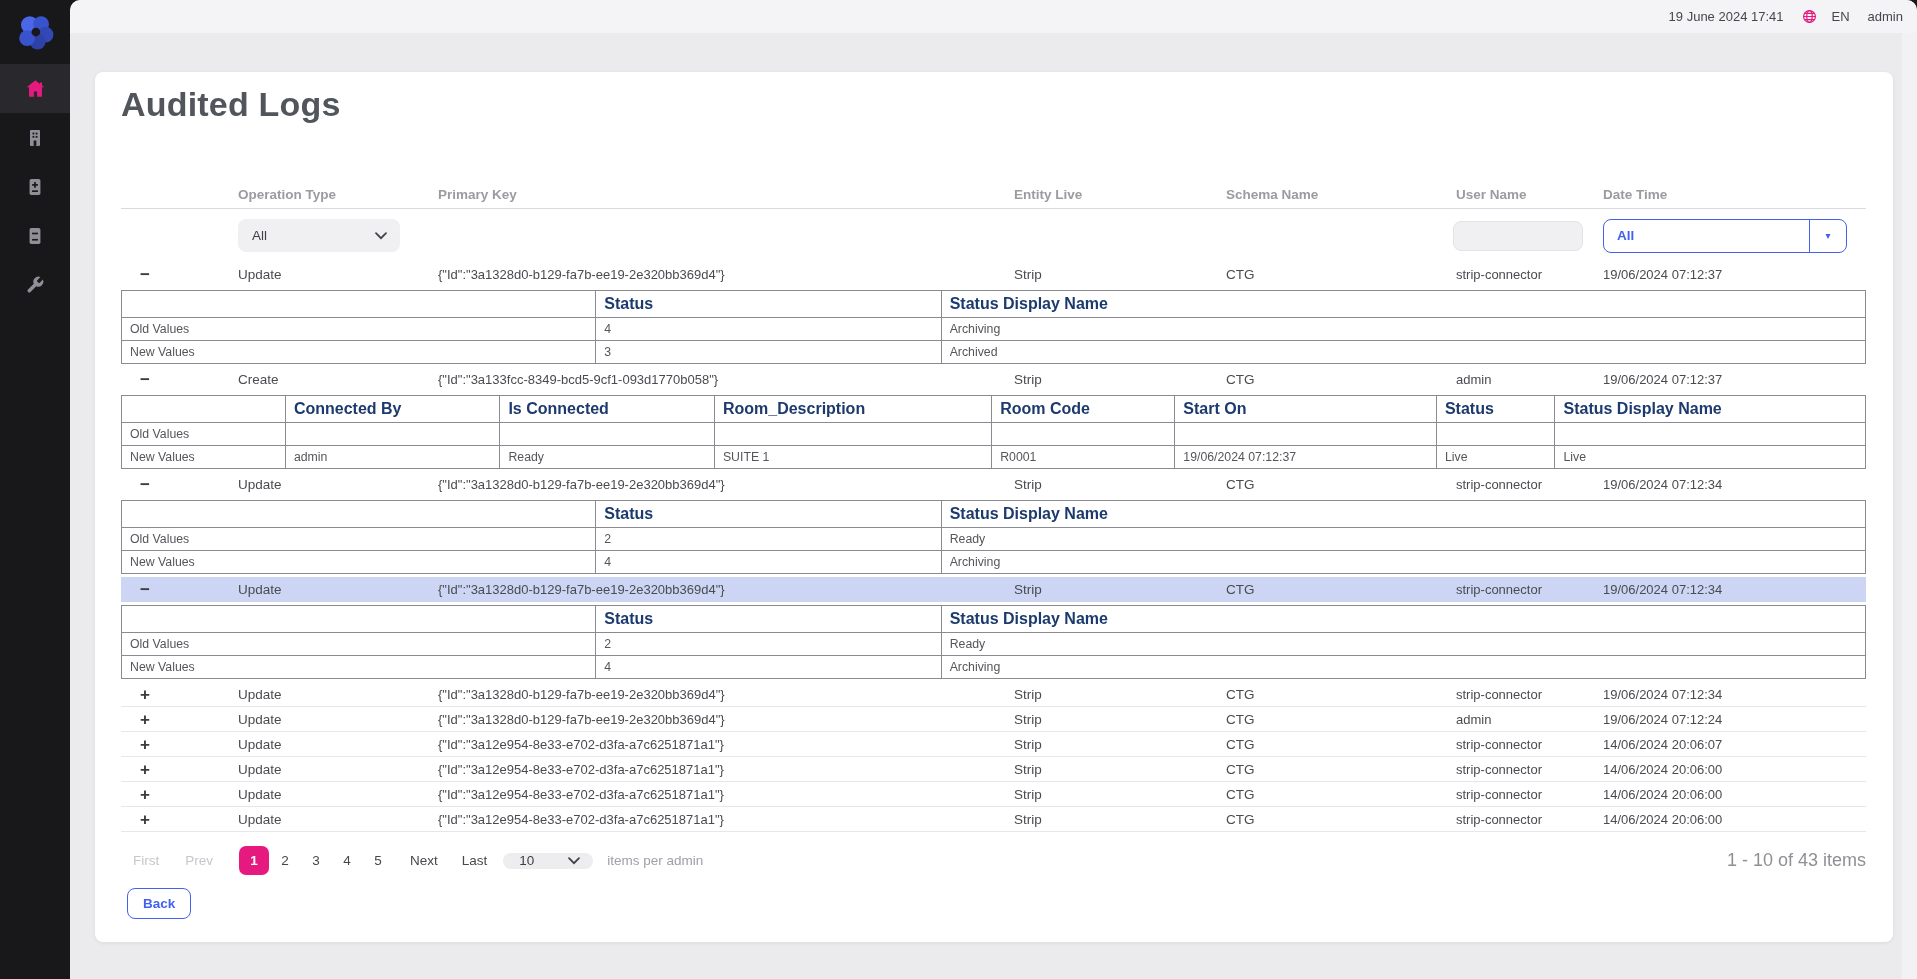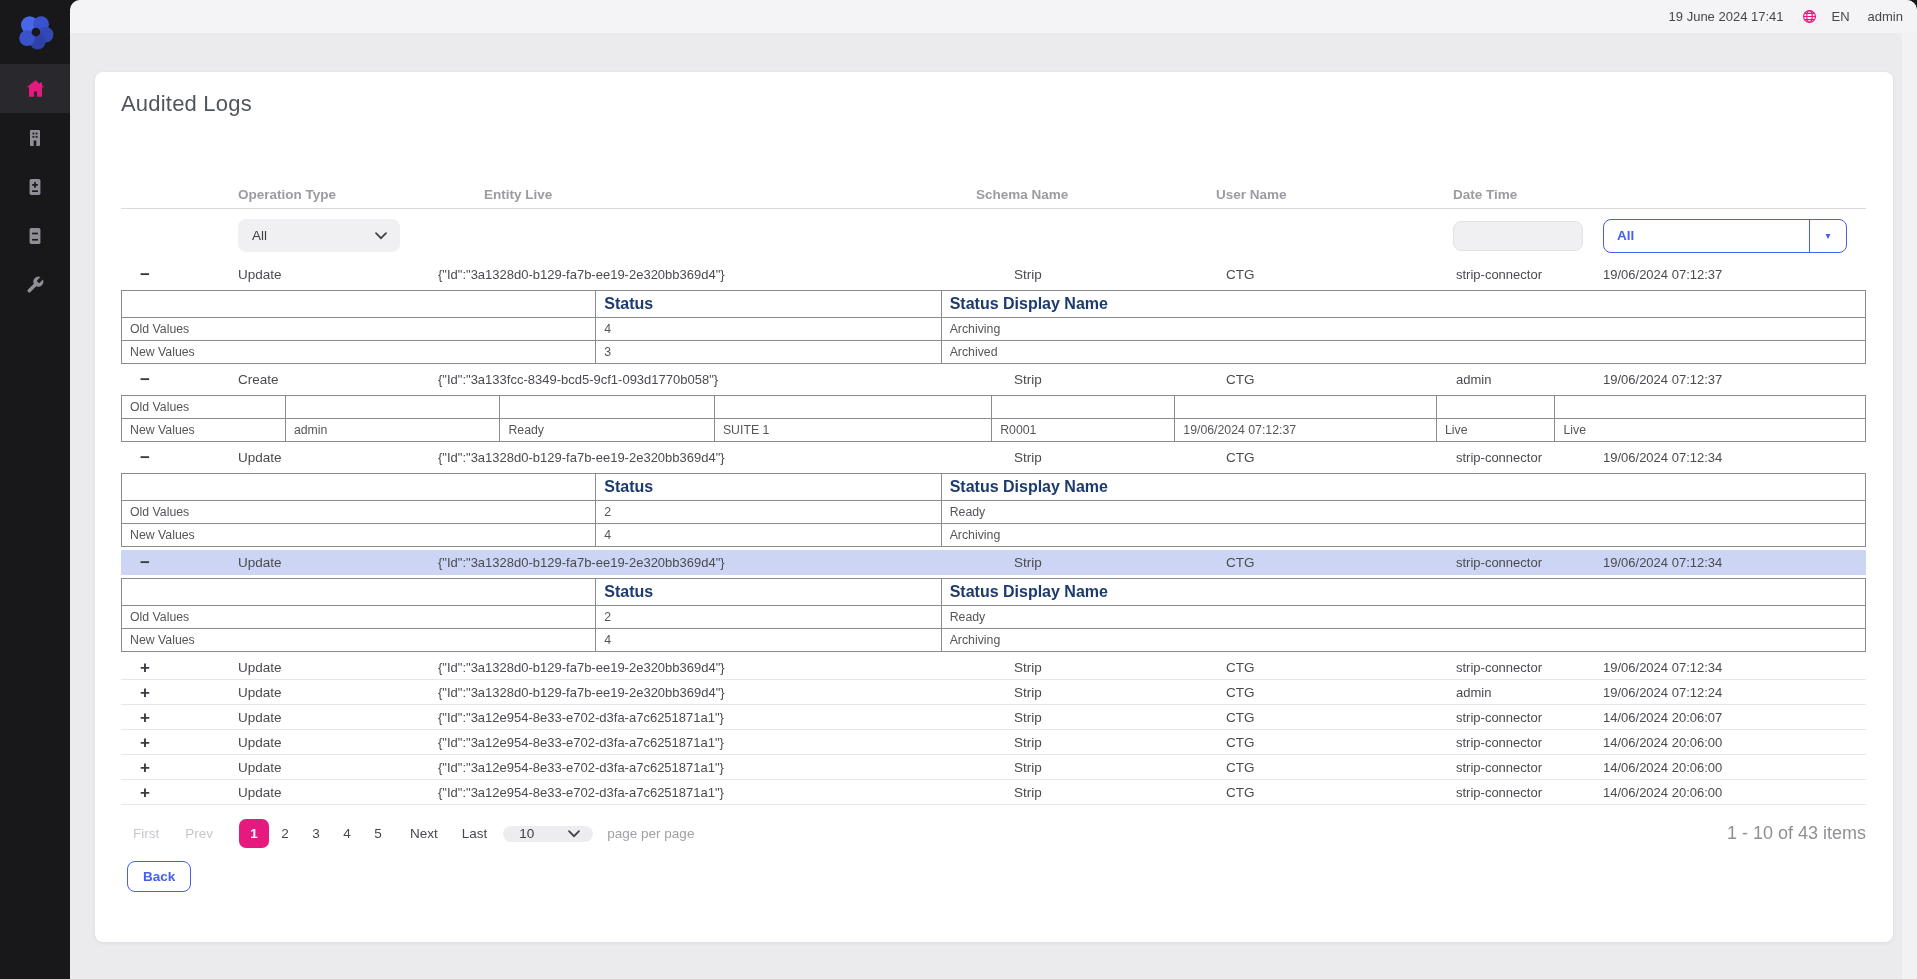--- a/index.html
+++ b/index.html
@@ -20,21 +20,21 @@
   .main{position:absolute;left:70px;top:0;right:0;bottom:0;background:#ebebee;
         border-top-left-radius:10px;border-top-right-radius:10px;overflow:hidden}
   .topbar{height:33px;background:#f4f4f6;border-top-left-radius:10px;border-top-right-radius:10px;
           display:flex;align-items:center;justify-content:flex-end;gap:18px;padding-right:14px;
           font-size:13px;color:#46474c}
   .lang{display:flex;align-items:center;gap:15px}
   .scroll-track{position:absolute;right:0;top:33px;width:15px;bottom:0;background:#f2f2f4}
   
   .card{position:absolute;left:25px;top:72px;right:24px;bottom:37px;background:#ffffff;
         border-radius:8px;box-shadow:0 1px 4px rgba(20,20,40,.07);padding:0 27px 0 26px;box-sizing:border-box}
-  .title{margin:15px 0 0 0;font-size:22px;line-height:34px;font-weight:400;color:#51565c;letter-spacing:.2px}
+  .title{margin:15px 0 0 0;font-size:34px;line-height:34px;font-weight:700;color:#51565c;letter-spacing:.2px}
   
   .grid{display:grid;grid-template-columns:95px 205px 530px 250px 240px 150px 1fr;align-items:center}
   .thead{margin-top:60px;height:27px;border-bottom:1px solid #dadade;color:#9b9ba1;font-weight:700;font-size:13.5px}
   .p-op{padding-left:22px}.p-pk{padding-left:17px}.p-en{padding-left:63px}
   .p-sn{padding-left:25px}.p-un{padding-left:15px}.p-dt{padding-left:12px}
   .filter{height:53px}
   .select-light{width:162px;height:33px;margin-left:22px;background:#f0f0f3;border-radius:8px;
         display:flex;align-items:center;font-size:13.5px;color:#3f4045;cursor:pointer}
   .select-light .val{flex:1;padding-left:14px}
   .select-light .chev{padding-right:13px;display:flex}
@@ -142,20 +142,21 @@
   </div>
   <div class="scroll-track"></div>
 
   <div class="card">
     <h1 class="title">Audited Logs</h1>
 
     
     <div class="grid thead">
       <div></div>
       <div class="p-op">Operation Type</div>
+      <div class="p-pk">Primary Key</div>
       <div class="p-en">Entity Live</div>
       <div class="p-sn">Schema Name</div>
       <div class="p-un">User Name</div>
       <div class="p-dt">Date Time</div>
     </div>
 
     
     <div class="grid filter">
       <div></div>
       <div>
@@ -235,20 +236,30 @@
           <col style="width:9.4%">
             <col style="width:12.3%">
             <col style="width:12.3%">
             <col style="width:15.9%">
           <col style="width:10.5%">
             <col style="width:15%">
             <col style="width:6.8%">
             <col style="width:17.8%">
         </colgroup>
         <tbody>
+            <tr>
+          <th></th>
+          <th>Connected By</th>
+          <th>Is Connected</th>
+          <th>Room_Description</th>
+          <th>Room Code</th>
+          <th>Start On</th>
+          <th>Status</th>
+          <th>Status Display Name</th>
+        </tr>
         <tr>
           <td>Old Values</td>
           <td></td>
           <td></td>
           <td></td>
           <td></td>
           <td></td>
           <td></td>
           <td></td>
         </tr>
@@ -408,19 +419,19 @@
       <span class="pg-next">Next</span>
       <span class="pg-last">Last</span>
       <span class="pg-size">
         <span>10</span>
         <span class="chev">
           <svg width="12" height="8" viewBox="0 0 12 8" fill="none" stroke="#3f4045" stroke-width="1.7" stroke-linecap="round">
               <path d="M1 1.2l5 5 5-5"></path>
             </svg>
         </span>
       </span>
-      <span class="pg-ipp">page per page</span>
+      <span class="pg-ipp">items per admin</span>
       <span class="pg-range">1 - 10 of 43 items</span>
     </div>
 
     <button class="back-btn">Back</button>
   </div>
 </div>
 
 </body></html>

